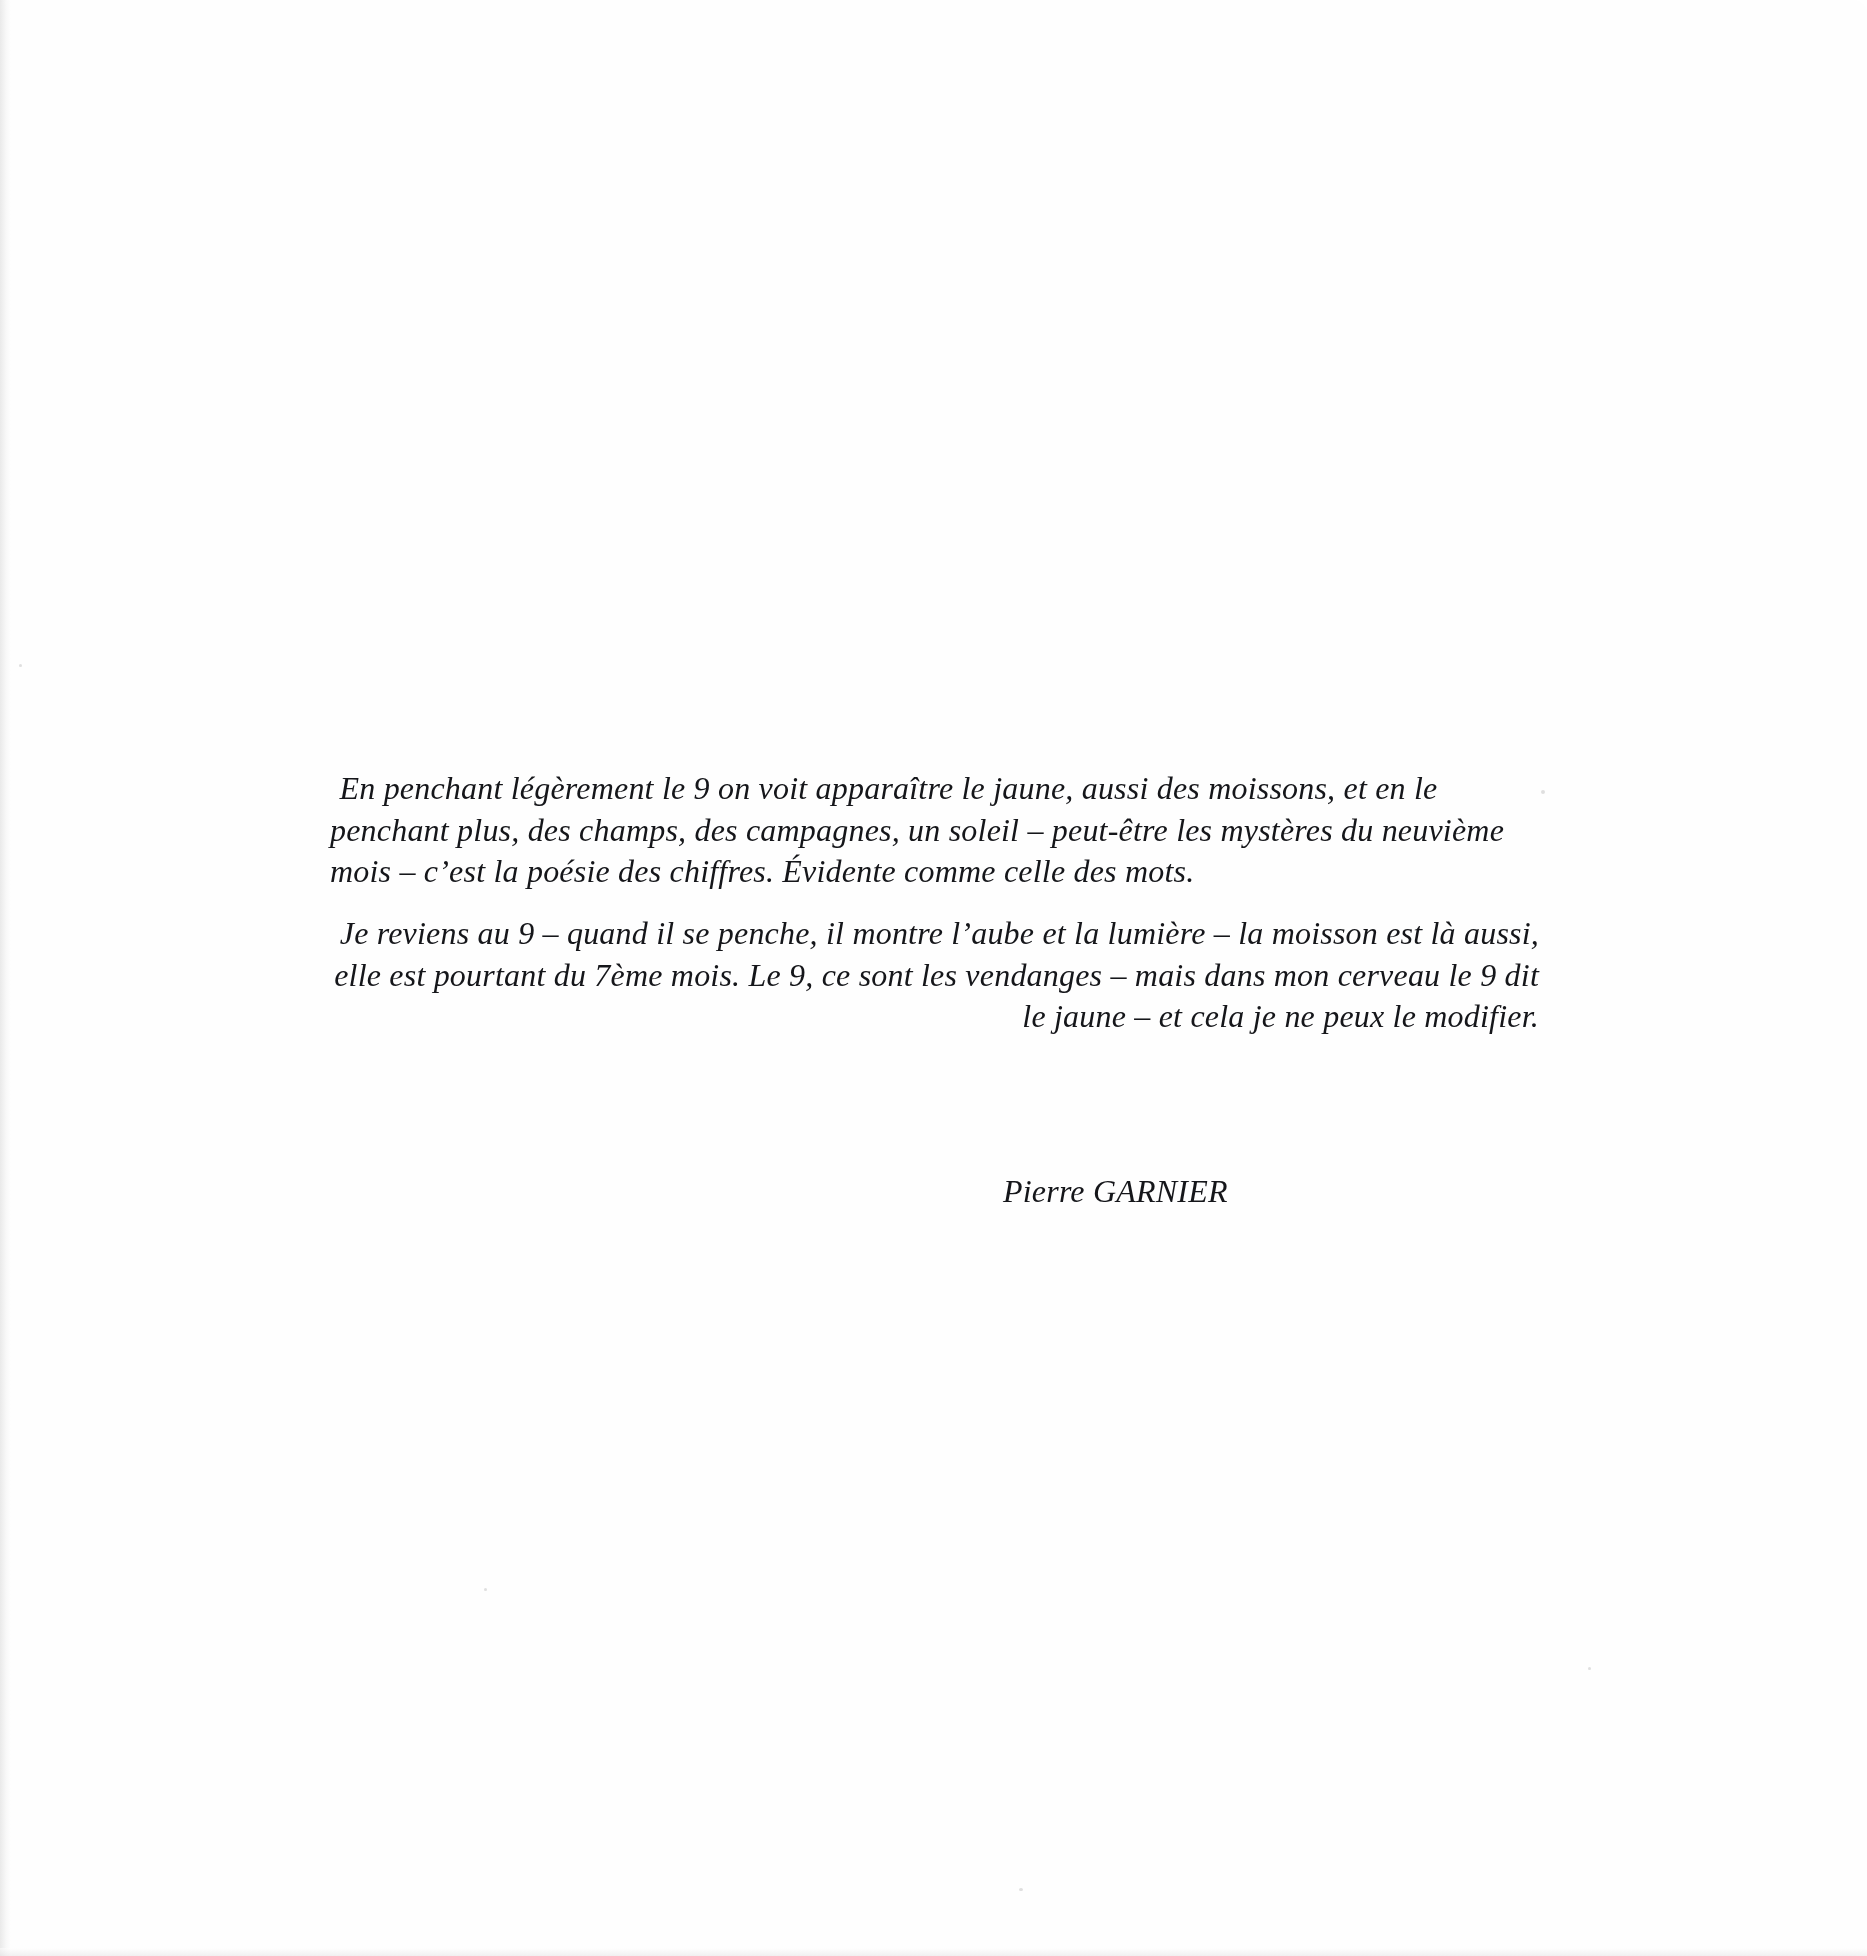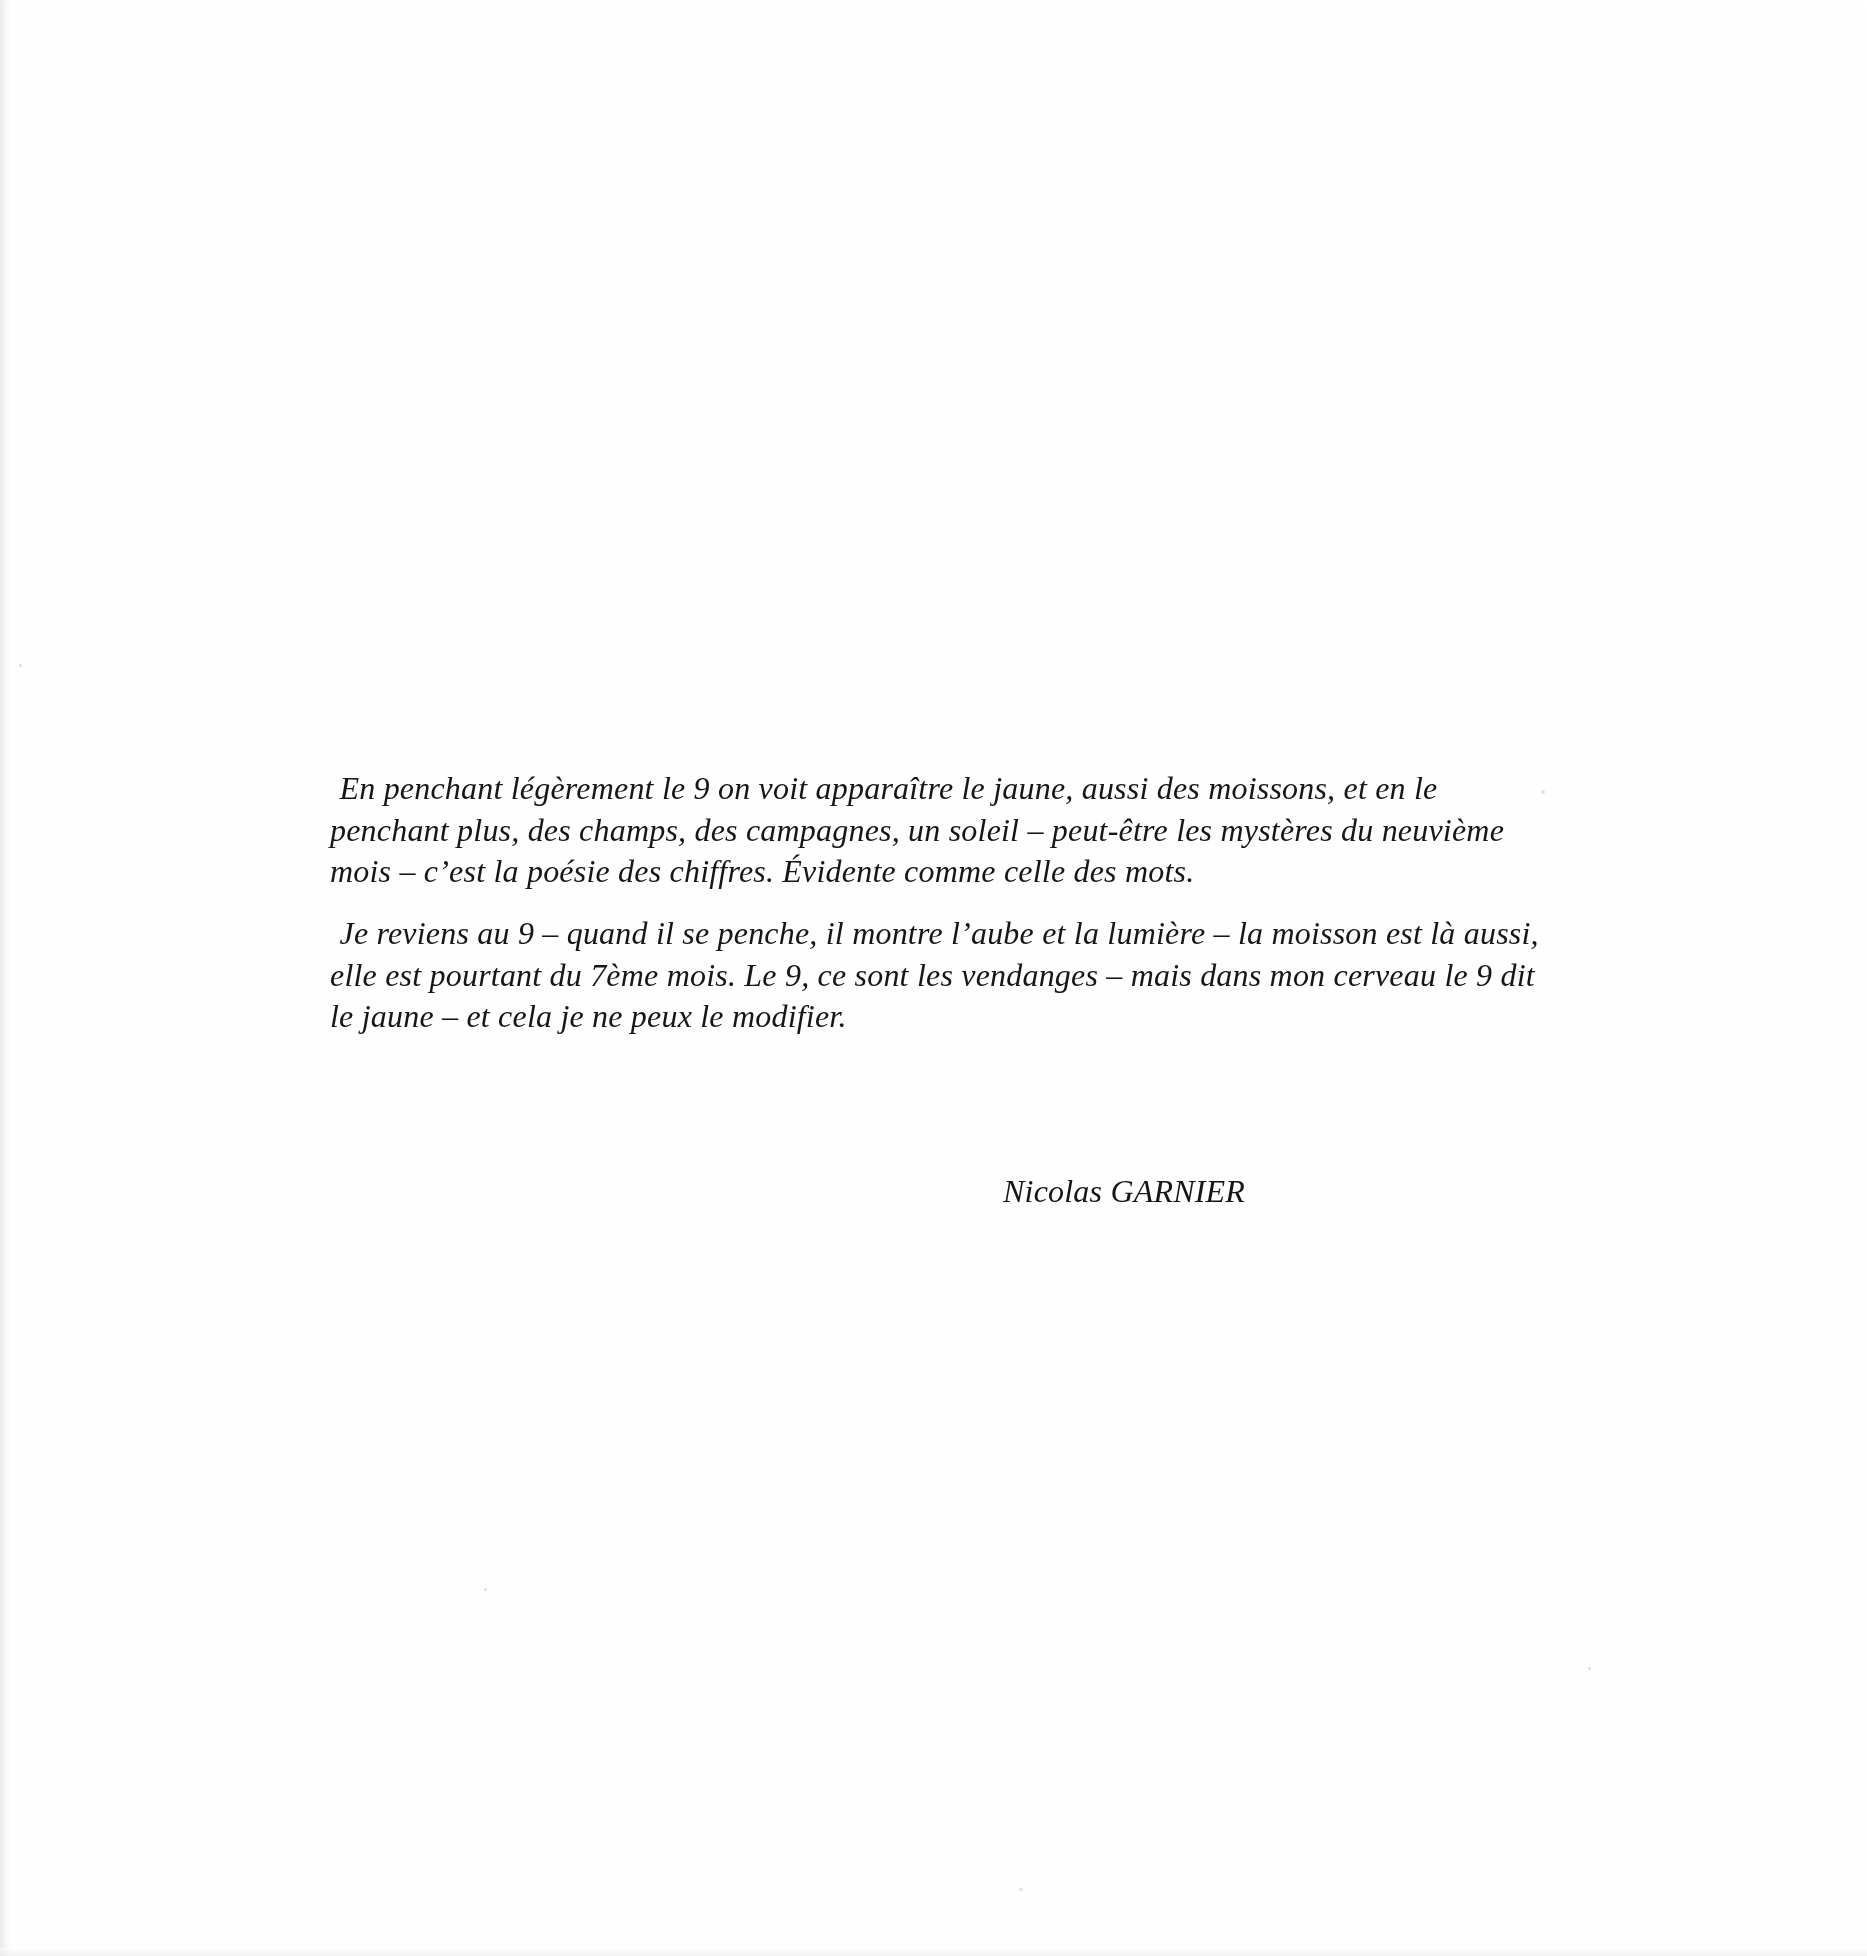--- a/index.html
+++ b/index.html
@@ -58,21 +58,21 @@
   .para {
     font-style: italic;
     font-size: 32px;
     line-height: 1.30;
     letter-spacing: 0.2px;
     margin: 0 0 20.5px 0;
     text-align: left;
     text-indent: 9.5px;
     color: #15161a;
   }
-  .para:last-of-type { margin-bottom: 0; }
+  .para:last-of-type { margin-bottom: 0; text-align: right; }
 
   .signature-block {
     position: absolute;
     left: 1003px;
     top: 1169px;
     width: 553px;
   }
   .sig-line {
     font-style: italic;
     font-size: 32px;
@@ -95,17 +95,17 @@
   <div class="scan-speck" style="left:484px; top:1588px; width:3.2px; height:3.2px;"></div>
   <div class="scan-speck" style="left:1019px; top:1888px; width:4px; height:3.2px;"></div>
   <div class="scan-speck" style="left:1588px; top:1667px; width:3.2px; height:3.2px;"></div>
 
   <div class="text-block">
     <p class="para">En penchant légèrement le 9 on voit apparaître le jaune, aussi des moissons, et en le penchant plus, des champs, des campagnes, un soleil – peut-être les mystères du neuvième mois – c’est la poésie des chiffres. Évidente comme celle des mots.</p>
     <p class="para">Je reviens au 9 – quand il se penche, il montre l’aube et la lumière – la moisson est là aussi, elle est pourtant du 7ème mois. Le 9, ce sont les vendanges – mais dans mon cerveau le 9 dit le jaune – et cela je ne peux le modifier.</p>
   </div>
 
   <div class="signature-block">
-    <div class="sig-line">Nicolas GARNIER</div>
+    <div class="sig-line">Pierre GARNIER</div>
   </div>
 
 </div>
 
 
 </body></html>

